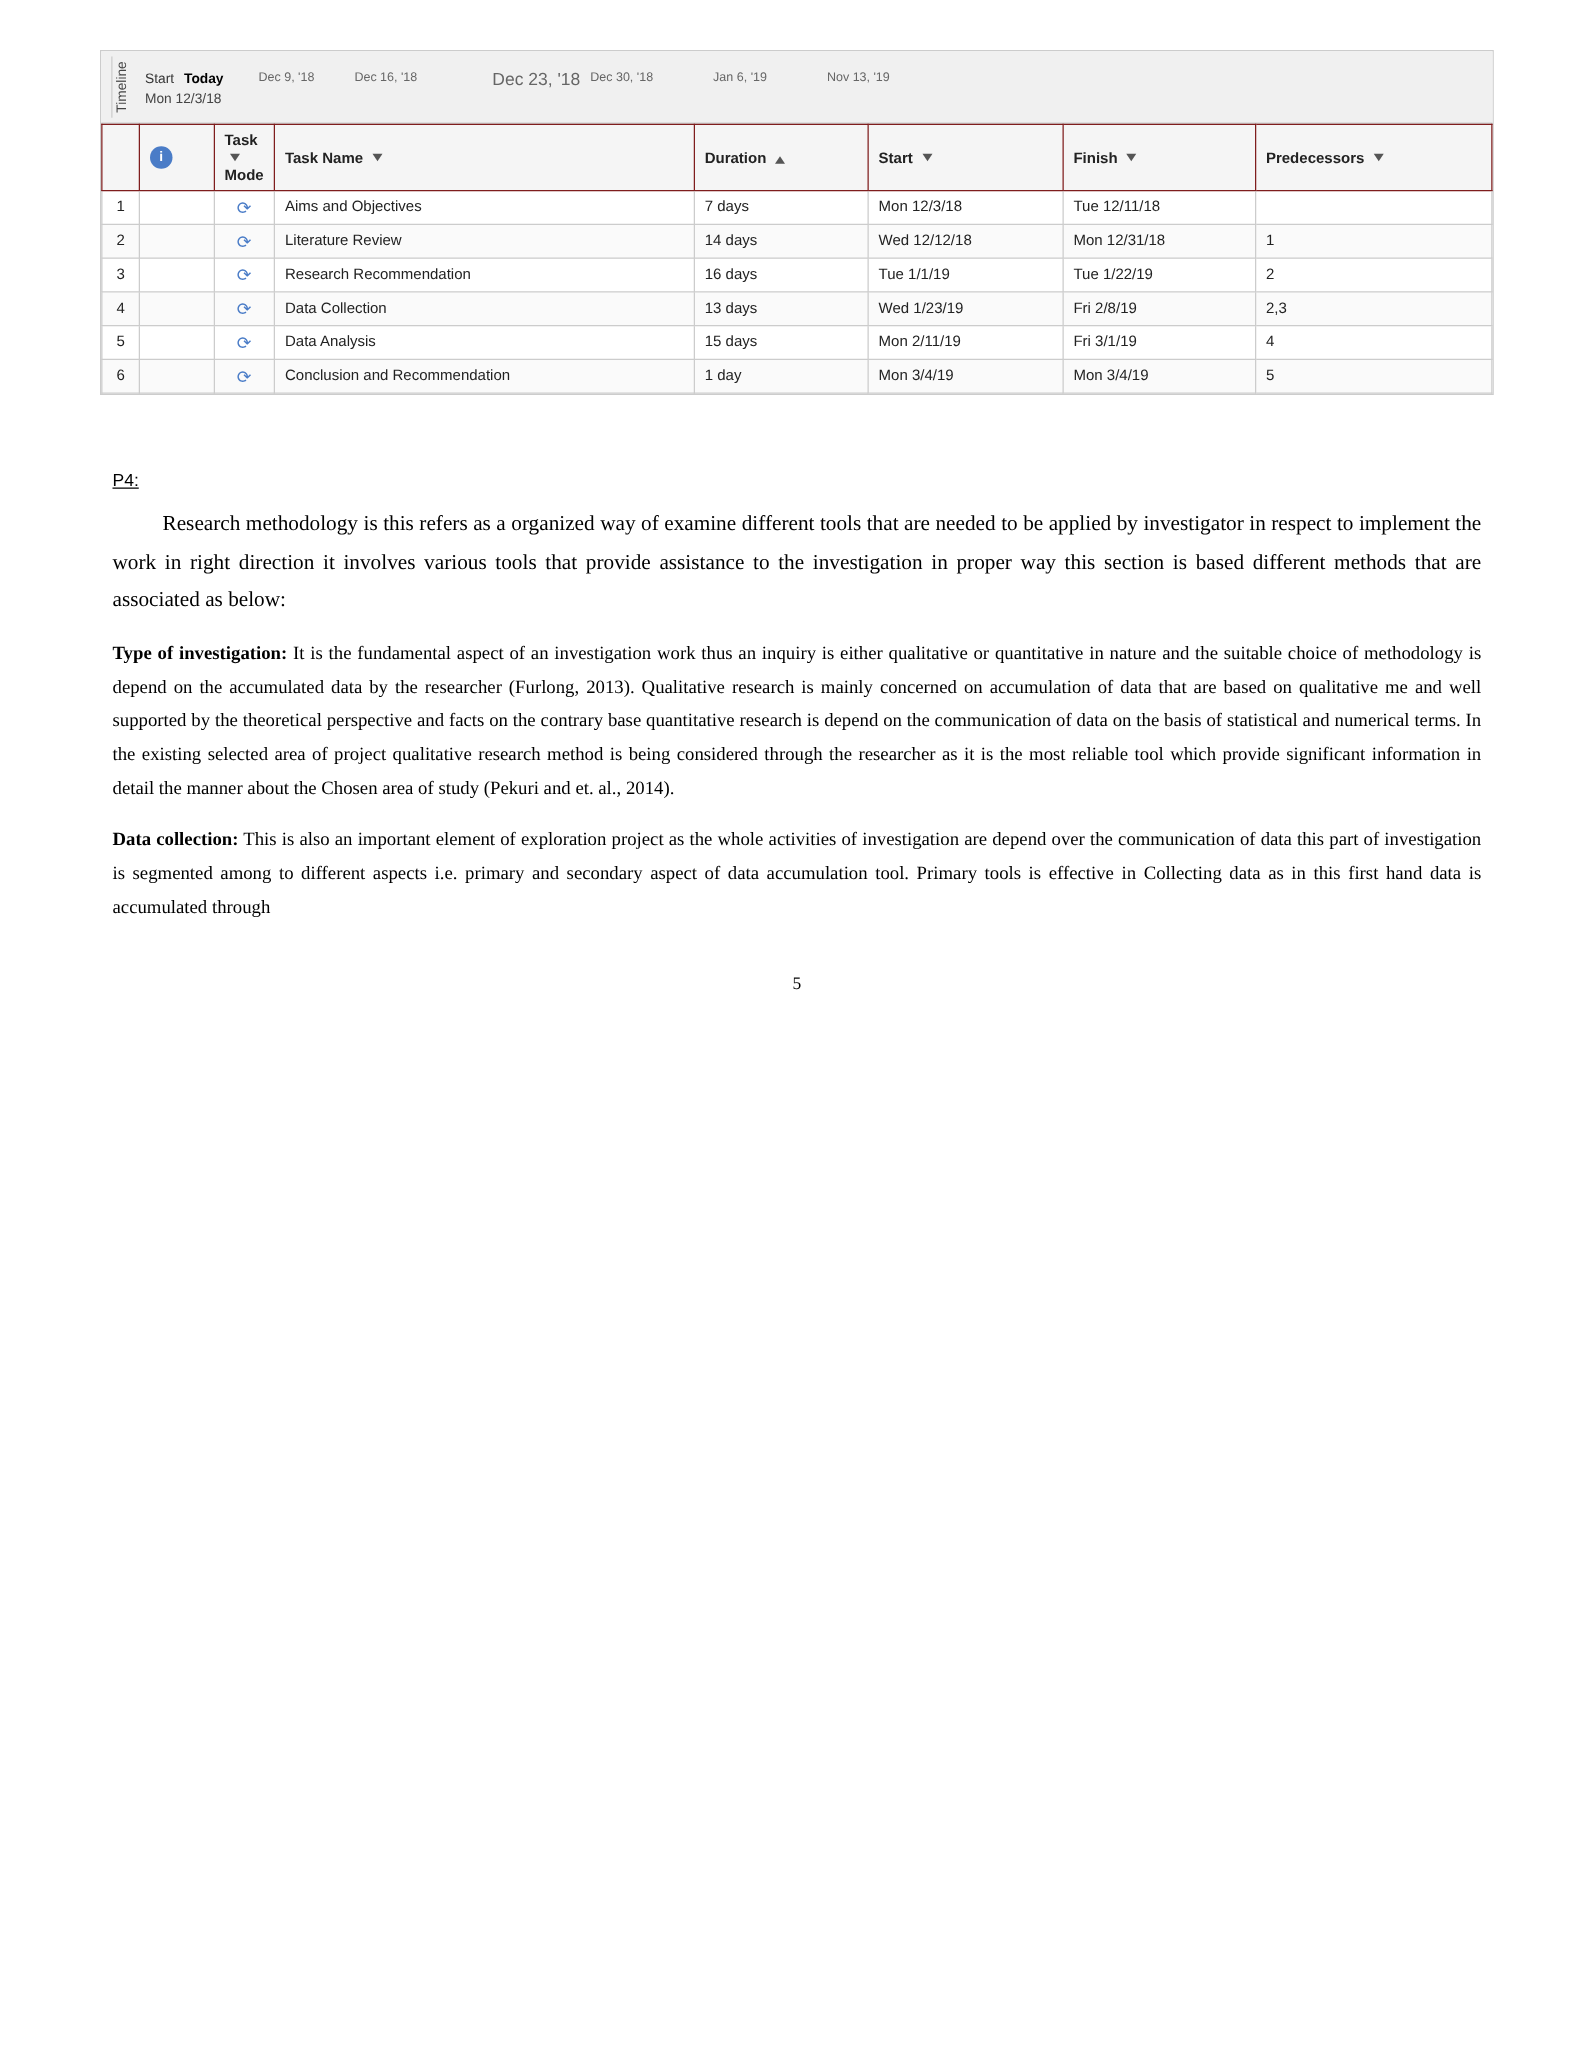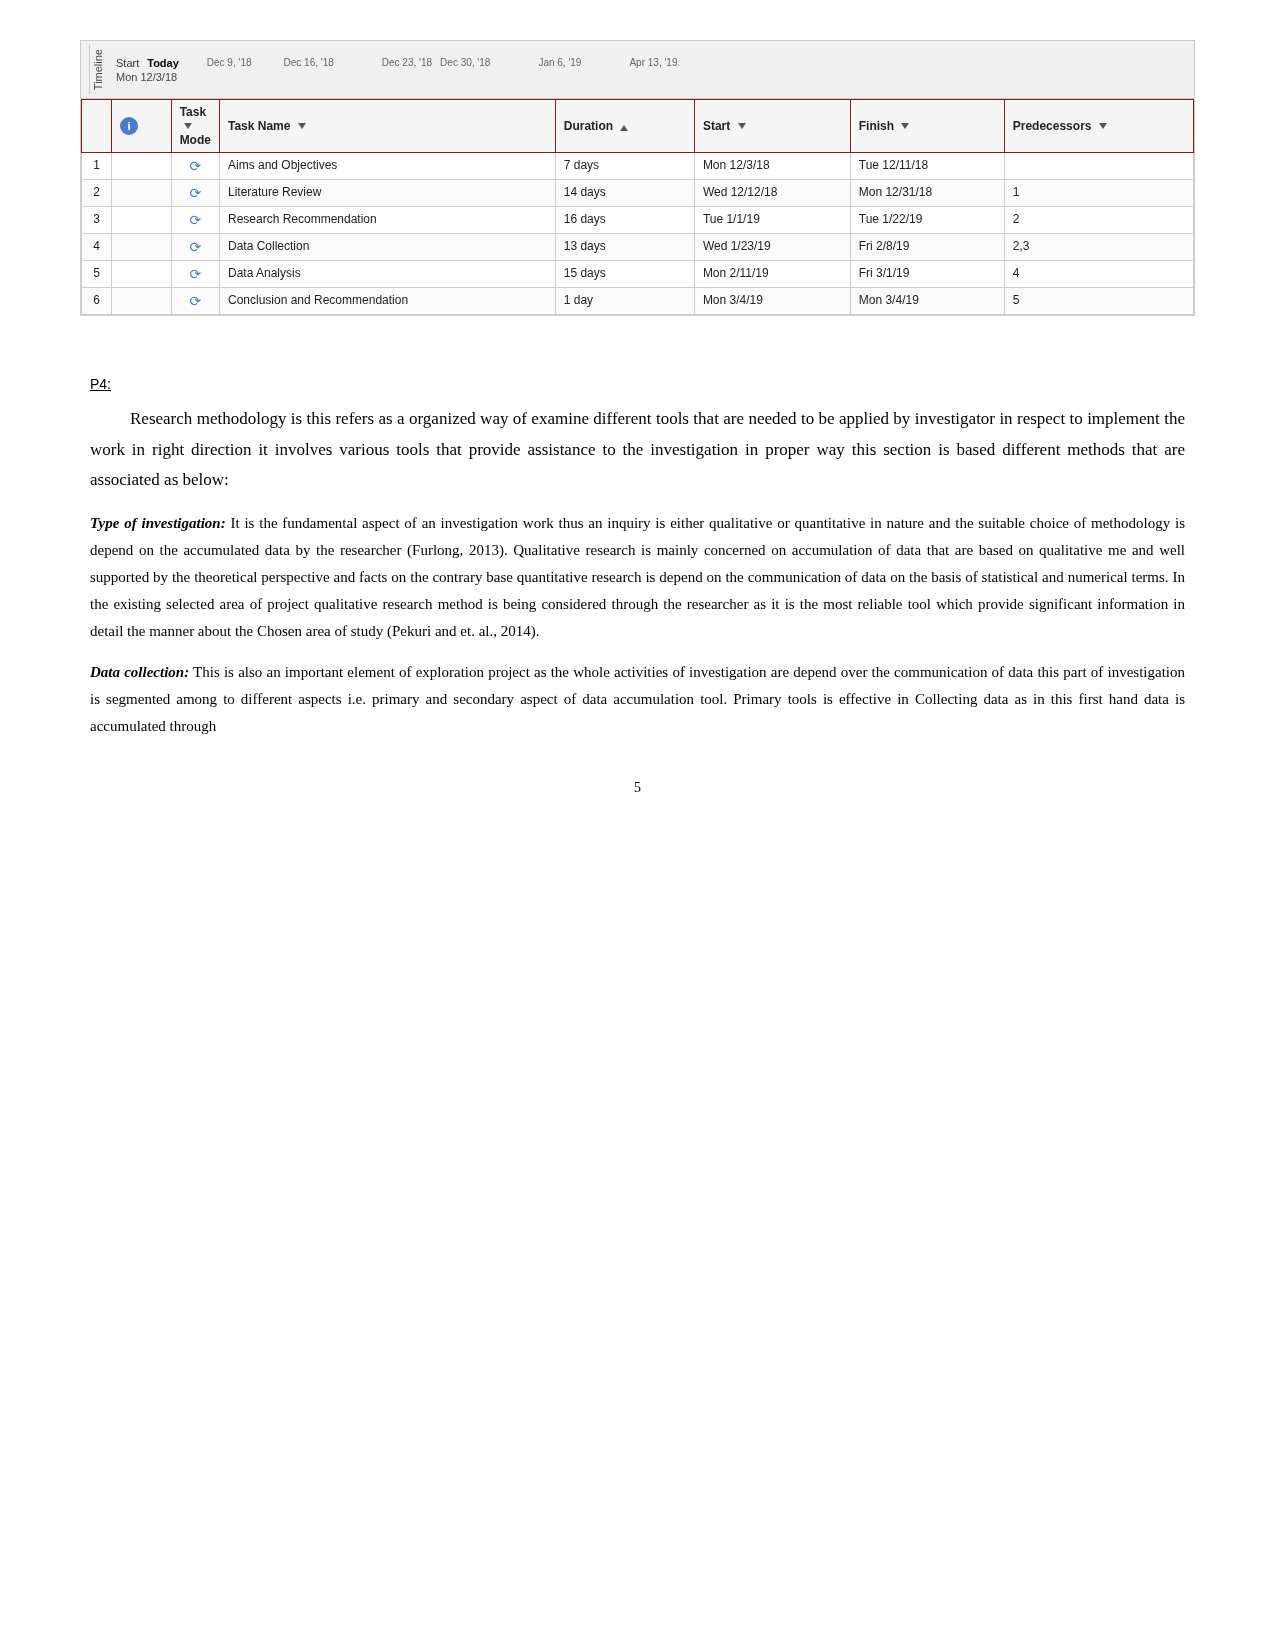--- a/index.html
+++ b/index.html
@@ -151,21 +151,20 @@
     }
     .paragraph-inline {
       font-family: 'Times New Roman', Times, serif;
       font-size: 15px;
       line-height: 1.8;
       text-align: justify;
       margin-bottom: 14px;
     }
     .bold-italic {
       font-weight: bold;
-      font-style: italic;
     }
     .page-number {
       text-align: center;
       font-family: 'Times New Roman', Times, serif;
       font-size: 14px;
       margin-top: 40px;
     }
   </style>
 </head>
 <body>
@@ -174,24 +173,24 @@
 
   <div class="gantt-container">
     <div class="gantt-header">
       <div class="gantt-timeline-label">Timeline</div>
       <div class="gantt-header-right">
         <div class="gantt-today-row">
           <span>Start</span>
           <span class="gantt-today-label">Today</span>
           <span style="margin-left:20px; font-size:10px; color:#666;">Dec 9, '18</span>
           <span style="font-size:10px; color:#666;padding-left:24px;">Dec 16, '18</span>
-          <span style="margin-left:40px; font-size:10px; color:#666;">Dec 23, '18</span>
+          <span style="margin-left:52px; font-size:14px; color:#666;">Dec 23, '18</span>
           <span style="font-size:10px; color:#666;">Dec 30, '18</span>
           <span style="margin-left:40px; font-size:10px; color:#666;">Jan 6, '19</span>
-          <span style="margin-left:40px; font-size:10px; color:#666;">Apr 13, '19</span>
+          <span style="margin-left:40px; font-size:10px; color:#666;">Nov 13, '19</span>
         </div>
         <div class="gantt-start-info">
           <span>Mon 12/3/18</span>
         </div>
       </div>
     </div>
 
     <table class="gantt-table">
       <thead>
         <tr>

